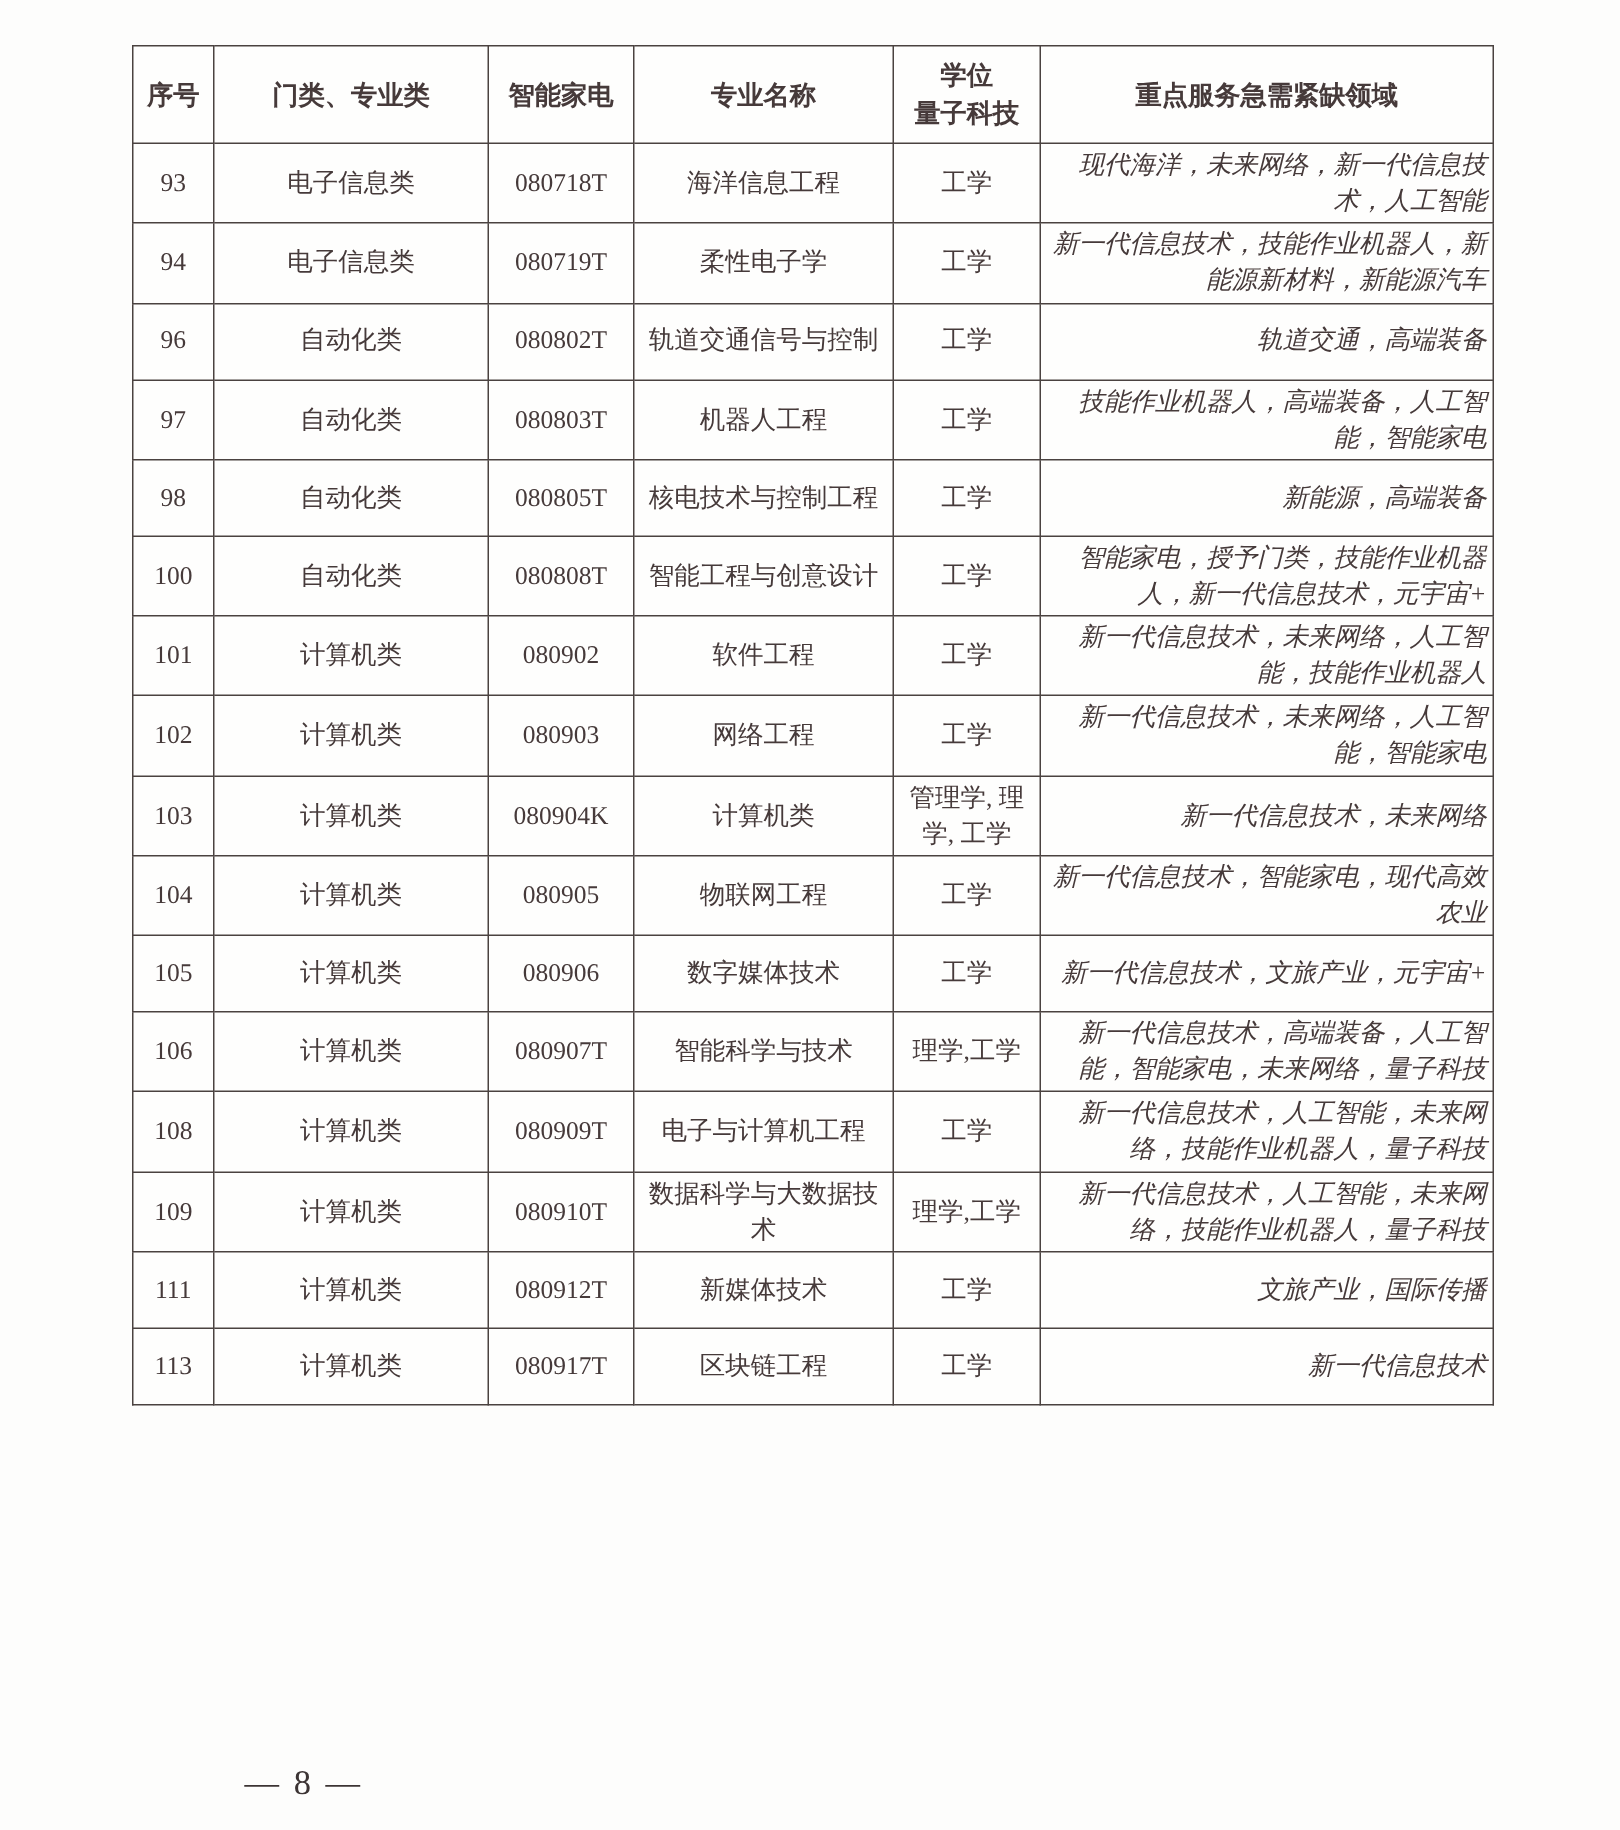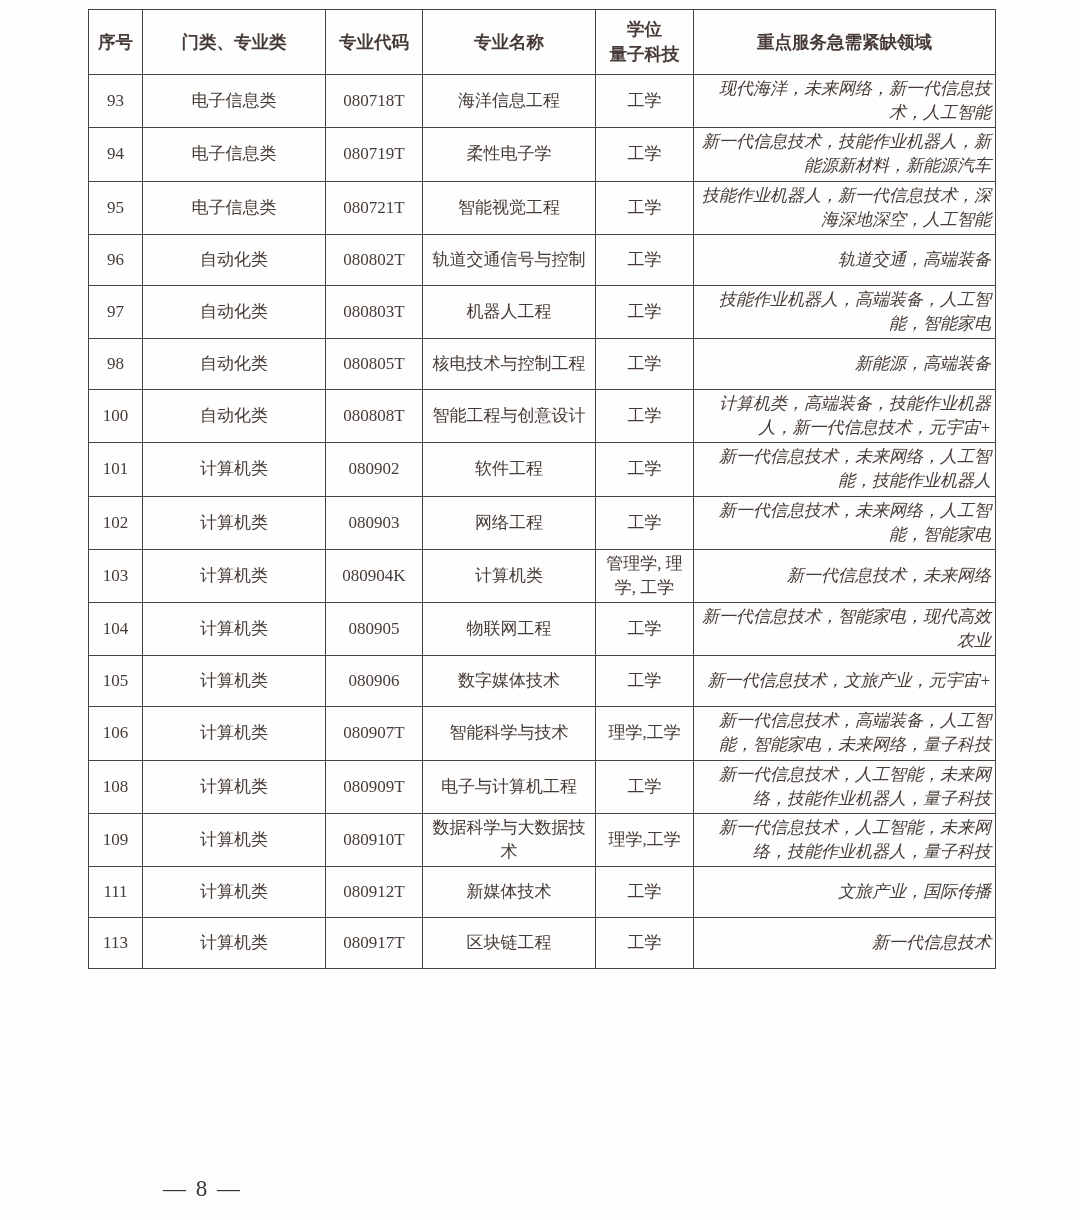--- a/index.html
+++ b/index.html
@@ -11,21 +11,21 @@
     height: 1220px;
     position: relative;
     background: #fdfdfc;
     font-family: "Liberation Serif", "DejaVu Serif", serif;
     color: #463a3a;
     overflow: hidden;
   }
   .doc-table {
     position: absolute;
     left: 88px;
-    top: 9px;
+    top: 30px;
     width: 907px;
     border-collapse: collapse;
     table-layout: fixed;
     background: #fefefd;
   }
   .doc-table th, .doc-table td {
     border: 1.5px solid #4a4240;
     padding: 2px 5px;
     font-size: 17px;
     line-height: 1.42;
@@ -69,21 +69,21 @@
     <col style="width:183px">
     <col style="width:97px">
     <col style="width:173px">
     <col style="width:98px">
     <col style="width:302px">
   </colgroup>
   <thead>
     <tr>
       <th>序号</th>
       <th>门类、专业类</th>
-      <th>专业代码</th>
+      <th>智能家电</th>
       <th>专业名称</th>
       <th class="degree-header">学位
 量子科技</th>
       <th>重点服务急需紧缺领域</th>
     </tr>
   </thead>
   <tbody>
       <tr>
         <td>93</td>
         <td>电子信息类</td>
@@ -94,28 +94,20 @@
       </tr>
       <tr>
         <td>94</td>
         <td>电子信息类</td>
         <td>080719T</td>
         <td>柔性电子学</td>
         <td>工学</td>
         <td class="fields-cell">新一代信息技术，技能作业机器人，新能源新材料，新能源汽车</td>
       </tr>
       <tr>
-        <td>95</td>
-        <td>电子信息类</td>
-        <td>080721T</td>
-        <td>智能视觉工程</td>
-        <td>工学</td>
-        <td class="fields-cell">技能作业机器人，新一代信息技术，深海深地深空，人工智能</td>
-      </tr>
-      <tr>
         <td>96</td>
         <td>自动化类</td>
         <td>080802T</td>
         <td>轨道交通信号与控制</td>
         <td>工学</td>
         <td class="fields-cell">轨道交通，高端装备</td>
       </tr>
       <tr>
         <td>97</td>
         <td>自动化类</td>
@@ -131,21 +123,21 @@
         <td>核电技术与控制工程</td>
         <td>工学</td>
         <td class="fields-cell">新能源，高端装备</td>
       </tr>
       <tr>
         <td>100</td>
         <td>自动化类</td>
         <td>080808T</td>
         <td>智能工程与创意设计</td>
         <td>工学</td>
-        <td class="fields-cell">计算机类，高端装备，技能作业机器人，新一代信息技术，元宇宙+</td>
+        <td class="fields-cell">智能家电，授予门类，技能作业机器人，新一代信息技术，元宇宙+</td>
       </tr>
       <tr>
         <td>101</td>
         <td>计算机类</td>
         <td>080902</td>
         <td>软件工程</td>
         <td>工学</td>
         <td class="fields-cell">新一代信息技术，未来网络，人工智能，技能作业机器人</td>
       </tr>
       <tr>

